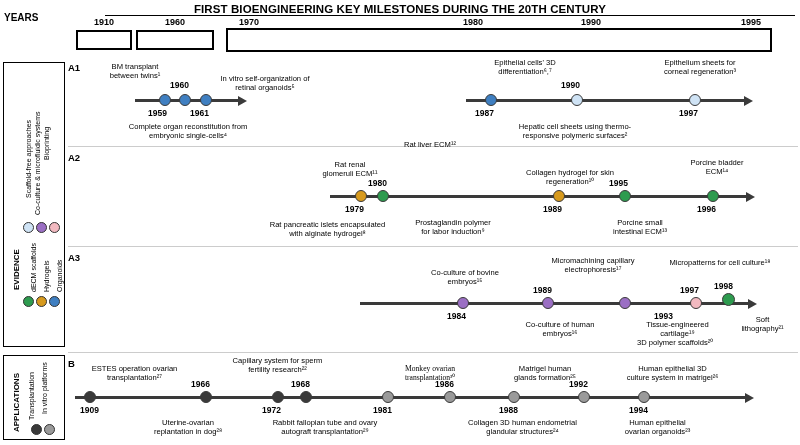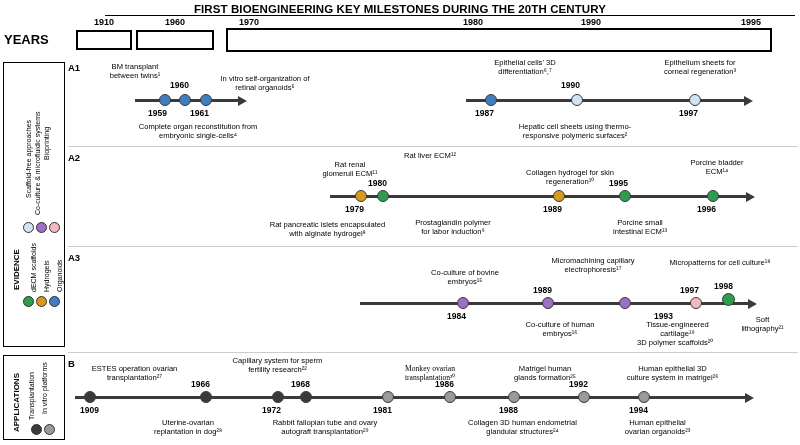--- a/index.html
+++ b/index.html
@@ -13,21 +13,21 @@
   }
   .title{
     position:absolute;left:0;top:0;width:800px;
     text-align:center;font-size:11.5px;font-weight:bold;
     letter-spacing:0.1px;
   }
   .title-rule{
     position:absolute;left:105px;top:15px;width:690px;height:1px;background:#000;
   }
   .years-label{
-    position:absolute;left:4px;top:32px;font-size:13px;font-weight:bold;
+    position:absolute;left:4px;top:12px;font-size:10px;font-weight:bold;
   }
   
   .decbox{
     position:absolute;border:2px solid #000;box-sizing:border-box;background:#fff;
   }
   .declabel{
     position:absolute;font-size:9px;font-weight:bold;text-align:center;
   }
   
   .vbox{
@@ -132,21 +132,21 @@
 <div class="ylab" style="left:679px;top:108px;">1997</div>
 
 <div class="note" style="left:85px;top:62px;width:100px;">BM transplant
 between twins¹</div>
 <div class="note" style="left:200px;top:74px;width:130px;">In vitro self-organization of
 retinal organoids⁵</div>
 <div class="note" style="left:470px;top:58px;width:110px;">Epithelial cells' 3D
 differentiation⁶,⁷</div>
 <div class="note" style="left:640px;top:58px;width:120px;">Epithelium sheets for
 corneal regeneration³</div>
-<div class="note" style="left:113px;top:122px;width:170px;">Complete organ reconstitution from
+<div class="note" style="left:103px;top:122px;width:170px;">Complete organ reconstitution from
 embryonic single-cells⁴</div>
 <div class="note" style="left:495px;top:122px;width:160px;">Hepatic cell sheets using thermo-
 responsive polymeric surfaces²</div>
 
 <div class="divider" style="left:68px;top:146px;width:730px;"></div>
 
 <div class="sect-label" style="left:68px;top:152px;">A2</div>
 
 <div class="axis" style="left:330px;top:195px;width:418px;"></div>
 <div class="arrow" style="left:746px;top:192px;"></div>
@@ -158,21 +158,21 @@
 <div class="node" style="left:707px;top:190px;width:12px;height:12px;background:#2e9b4f;"></div>
 
 <div class="ylab" style="left:345px;top:204px;">1979</div>
 <div class="ylab" style="left:368px;top:178px;">1980</div>
 <div class="ylab" style="left:543px;top:204px;">1989</div>
 <div class="ylab" style="left:609px;top:178px;">1995</div>
 <div class="ylab" style="left:697px;top:204px;">1996</div>
 
 <div class="note" style="left:305px;top:160px;width:90px;">Rat renal
 glomeruli ECM¹¹</div>
-<div class="note" style="left:385px;top:151px;width:90px;">Rat liver ECM¹²</div>
+<div class="note" style="left:385px;top:140px;width:90px;">Rat liver ECM¹²</div>
 <div class="note" style="left:505px;top:168px;width:130px;">Collagen hydrogel for skin
 regeneration¹⁰</div>
 <div class="note" style="left:672px;top:158px;width:90px;">Porcine bladder
 ECM¹⁴</div>
 <div class="note" style="left:245px;top:220px;width:165px;">Rat pancreatic islets encapsulated
 with alginate hydrogel⁸</div>
 <div class="note" style="left:398px;top:218px;width:110px;">Prostaglandin polymer
 for labor induction⁹</div>
 <div class="note" style="left:590px;top:218px;width:100px;">Porcine small
 intestinal ECM¹³</div>

